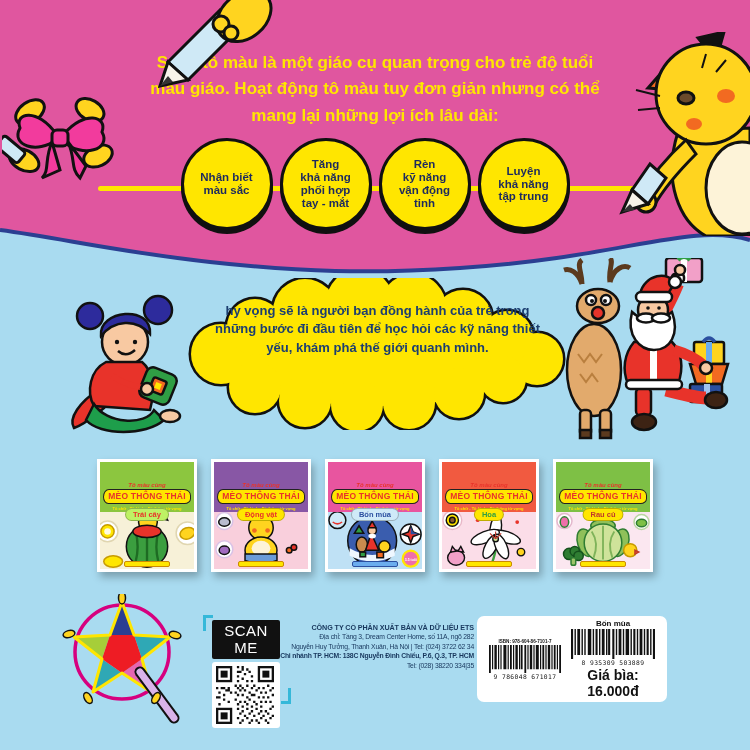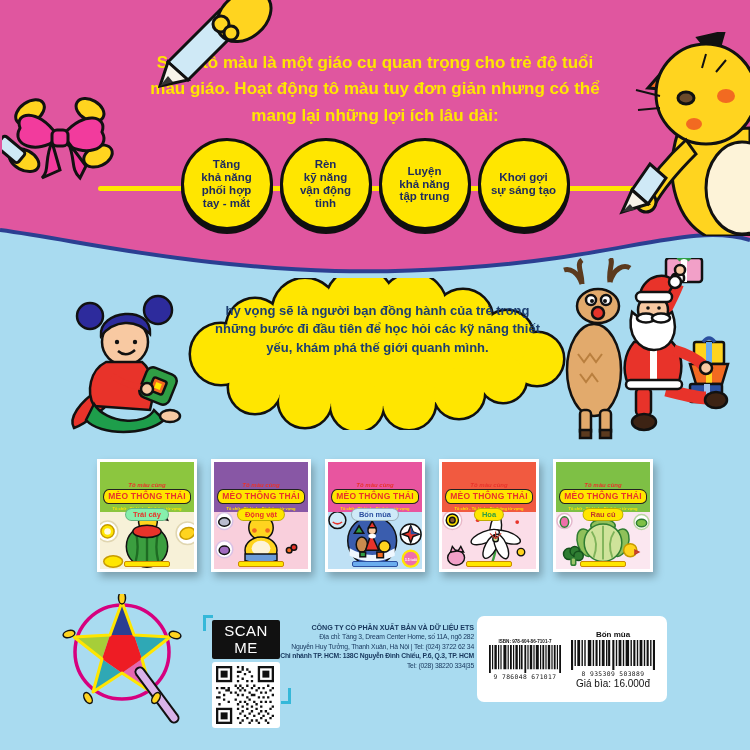--- a/index.html
+++ b/index.html
@@ -55,21 +55,21 @@
   .bk-art { position:absolute; left:0; right:0; bottom:0; height:62px; z-index:1; }
   .bk-art svg { position:absolute; inset:0; width:100%; height:100%; }
   .bk-bar { position:absolute; bottom:2px; left:50%; transform:translateX(-50%);
             width:46px; height:6px; background:#ffe600; border:1px solid #cc8a00;
             border-radius:2px; z-index:4; }
   .book:nth-child(1) .bk-top { background:#8cc63f; }  .book:nth-child(1) .bk-art { background:#f7f1d8; }
   .book:nth-child(2) .bk-top { background:#8857a5; }  .book:nth-child(2) .bk-art { background:#f9cfdc; }
   .book:nth-child(3) .bk-top { background:#e8559f; }  .book:nth-child(3) .bk-art { background:#bfe1f5; }
   .book:nth-child(4) .bk-top { background:#f15a40; }  .book:nth-child(4) .bk-art { background:#fbdde8; }
   .book:nth-child(5) .bk-top { background:#7ec045; }  .book:nth-child(5) .bk-art { background:#fbe7f0; }
-  .book:nth-child(1) .bk-banner { background:#86efac; color:#e8332a; }
+  .book:nth-child(1) .bk-banner { background:#bef264; color:#e8332a; }
   .book:nth-child(2) .bk-banner { background:#ffe600; color:#e8332a; }
   .book:nth-child(3) .bk-banner { background:#cfeaf8; color:#2b4fa0; }
   .book:nth-child(4) .bk-banner { background:#ffe600; color:#2f9e44; }
   .book:nth-child(5) .bk-banner { background:#ffe600; color:#c0392b; }
   .book:nth-child(3) .bk-bar { background:#6badee; border-color:#2b4fa0; }
 
   
   .scanme { position:absolute; left:212px; top:620px; width:68px; z-index:2; }
   .scanme-label { background:#111; color:#fff; font-size:15px; font-weight:400;
                   text-align:center; padding:2px 0 3px; border-radius:2px; letter-spacing:.5px; }
@@ -89,21 +89,21 @@
   .barcode-panel { position:absolute; left:477px; top:616px; width:190px; height:86px;
                    background:#fff; border-radius:7px; display:flex; align-items:center;
                    justify-content:space-between; padding:0 8px; z-index:2; }
   .bc-block { text-align:center; }
   .bc-left { width:80px; }  .bc-right { width:92px; }
   .bc-isbn { font-size:4.6px; font-weight:600; color:#111; white-space:nowrap; }
   .bc-title { font-size:8px; font-weight:800; color:#111; }
   .bc-bars-sm { width:72px; height:28px; display:block; margin:1px auto 0; }
   .bc-bars-lg { width:84px; height:30px; display:block; margin:1px auto 0; }
   .bc-digits { font-size:6.3px; color:#111; font-family:"DejaVu Sans Mono", monospace; letter-spacing:.4px; white-space:nowrap; }
-  .bc-price { font-size:10px; font-weight:400; color:#111; margin-top:1px; }
+  .bc-price { font-size:14px; font-weight:700; color:#111; margin-top:1px; }
 </style>
 </head>
 <body>
 
 <div class="poster">
 
   <svg class="pink-hdr" viewBox="0 0 750 300" preserveAspectRatio="none">
     <path d="M0,0 H750 V240 C690,222 620,258 460,268 C370,274 300,272 210,262 C120,252 60,238 0,230 Z" fill="#e0569f"></path>
     <path d="M0,230 C60,238 120,252 210,262 C300,272 370,274 460,268 C620,258 690,222 750,240" fill="none" stroke="#2b3f92" stroke-width="4"></path>
   </svg>
@@ -150,33 +150,33 @@
       <path d="M30,158 L46,172 L64,146 L48,132 Z" fill="#cfe9f6"></path>
       <path d="M30,158 L46,172 L20,180 Z" fill="#f7f3ea"></path>
       <path d="M20,180 L28,172 L33,178 Z" fill="#333" stroke="none"></path>
     </g>
   </svg>
 
   <div class="intro">Sách tô màu là một giáo cụ quan trọng cho trẻ độ tuổi mẫu giáo. Hoạt động tô màu tuy đơn giản nhưng có thể mang lại những lợi ích lâu dài:</div>
 
   <div class="connector"></div>
   <div class="benefits">
+    <div class="benefit">Nhận biết
+màu sắc</div>
     <div class="benefit">Tăng
 khả năng
 phối hợp
 tay - mắt</div>
     <div class="benefit">Rèn
 kỹ năng
 vận động
 tinh</div>
     <div class="benefit">Luyện
 khả năng
 tập trung</div>
-    <div class="benefit">Khơi gợi
-sự sáng tạo</div>
   </div>
 
   <svg class="ill ill-girl" viewBox="0 0 150 146">
     <g stroke="#111" stroke-width="2.5">
       <circle cx="36" cy="26" r="13" fill="#2d2b9c"></circle>
       <circle cx="104" cy="20" r="14" fill="#2d2b9c"></circle>
       <circle cx="71" cy="52" r="23" fill="#f8c9a2"></circle>
       <path d="M47,46 C44,20 98,14 96,44 C82,28 60,30 47,46 Z" fill="#2d2b9c"></path>
       <circle cx="63" cy="52" r="2.2" fill="#111" stroke="none"></circle>
       <circle cx="81" cy="52" r="2.2" fill="#111" stroke="none"></circle>

